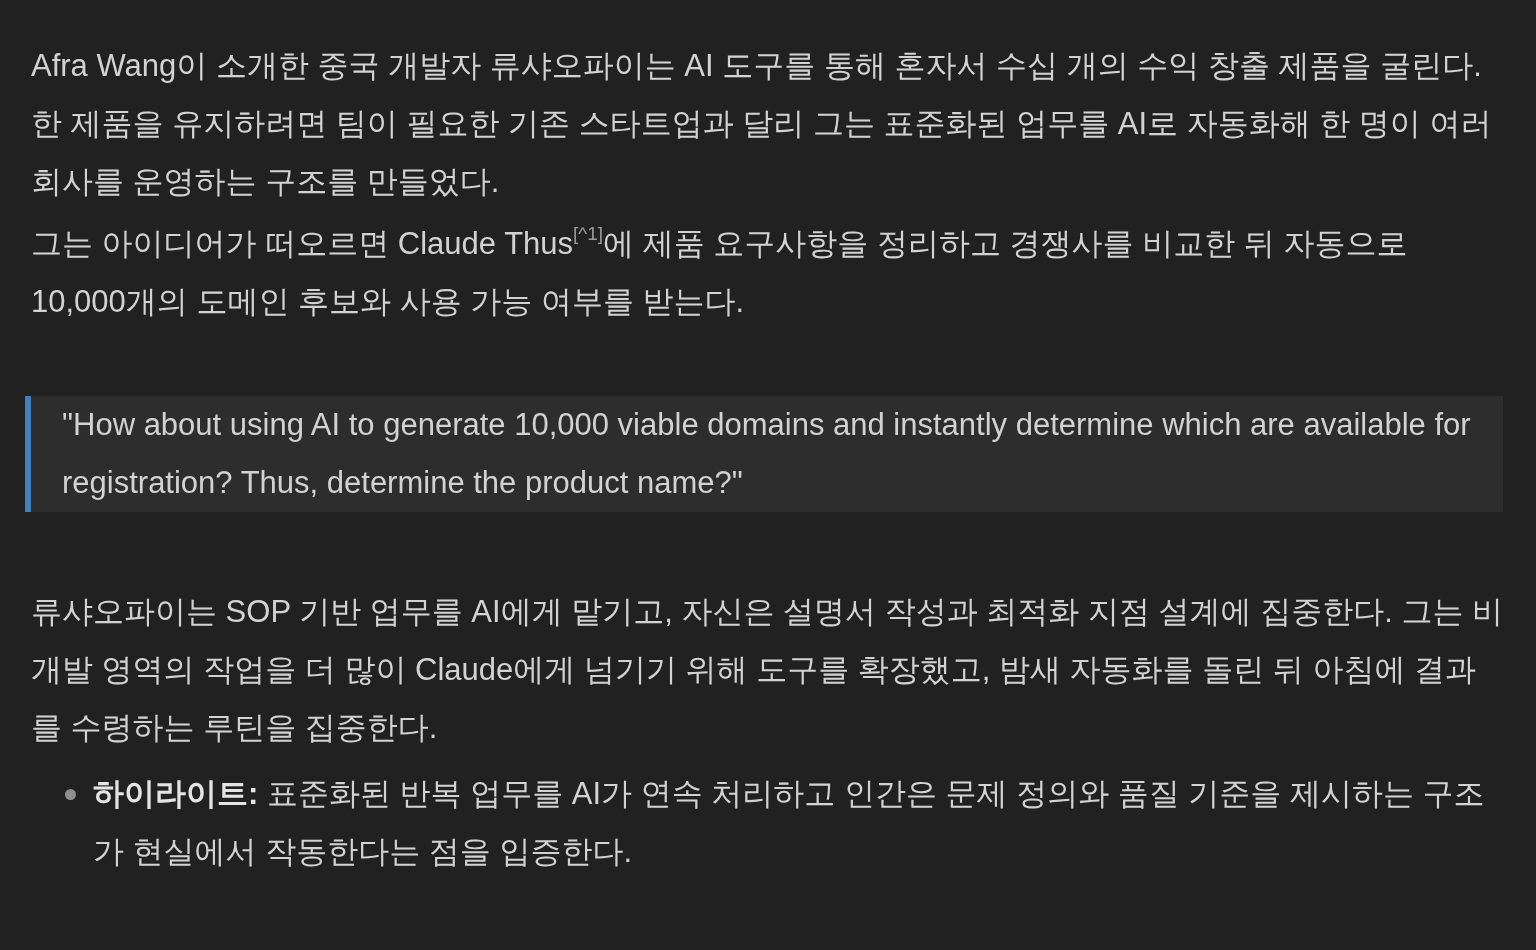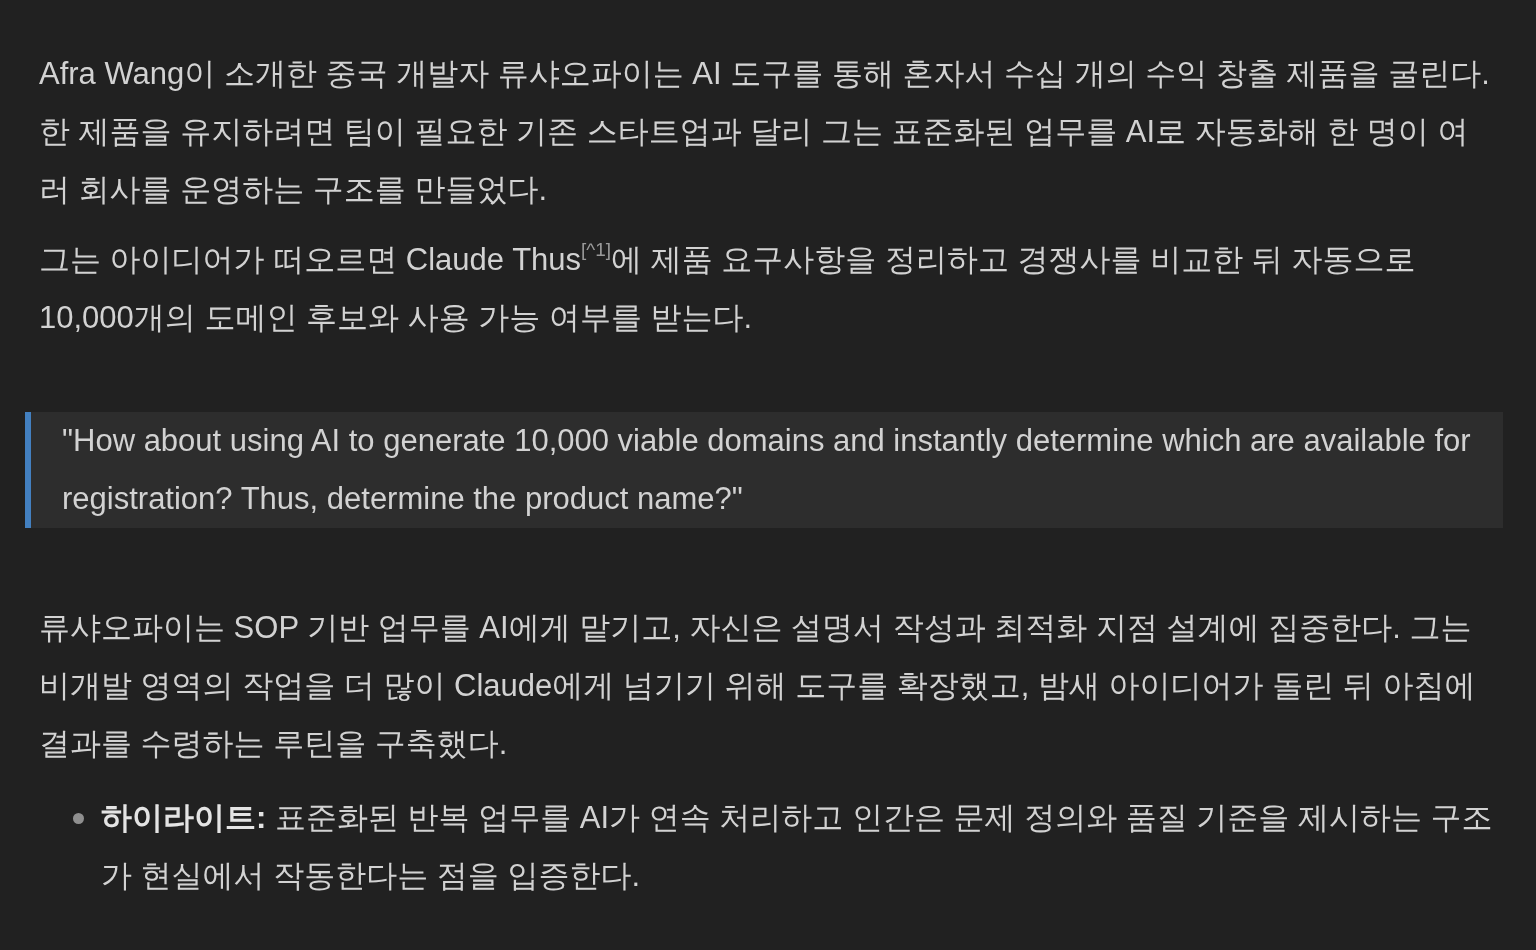--- a/index.html
+++ b/index.html
@@ -14,40 +14,40 @@
     background: #212121;
     color: #d2d2d2;
     font-family: "Liberation Sans", "DejaVu Sans", sans-serif;
     font-size: 31px;
     line-height: 58px;
     box-sizing: border-box;
     padding: 33px 27px 0 27px;
     overflow: hidden;
   }
   .para {
-    margin: 12px;
+    margin: 4px;
   }
   sup.footnote {
     color: #9a9a9a;
     font-size: 19px;
     line-height: 0;
     vertical-align: 14px;
   }
   blockquote.quote {
     margin: 65px 6px 71px -2px;
     background: #2d2d2d;
     border-left: 6px solid #4380c0;
     padding: 0 28px 0 31px;
   }
   blockquote.quote p {
     margin: 0;
   }
   ul.highlight-list {
     list-style: none;
-    margin: 16px;
+    margin: 8px;
     padding: 0;
   }
   ul.highlight-list li {
     position: relative;
     padding-left: 58px;
   }
   .bullet-dot {
     position: absolute;
     left: 30px;
     top: 24px;
@@ -67,19 +67,19 @@
 <div class="page">
 
   <p class="para">Afra Wang이 소개한 중국 개발자 류샤오파이는 AI 도구를 통해 혼자서 수십 개의 수익 창출 제품을 굴린다. 한 제품을 유지하려면 팀이 필요한 기존 스타트업과 달리 그는 표준화된 업무를 AI로 자동화해 한 명이 여러 회사를 운영하는 구조를 만들었다.</p>
 
   <p class="para"><span>그는 아이디어가 떠오르면 Claude Thus</span><sup class="footnote">[^1]</sup><span>에 제품 요구사항을 정리하고 경쟁사를 비교한 뒤 자동으로 10,000개의 도메인 후보와 사용 가능 여부를 받는다.</span></p>
 
   <blockquote class="quote">
     <p>"How about using AI to generate 10,000 viable domains and instantly determine which are available for registration? Thus, determine the product name?"</p>
   </blockquote>
 
-  <p class="para">류샤오파이는 SOP 기반 업무를 AI에게 맡기고, 자신은 설명서 작성과 최적화 지점 설계에 집중한다. 그는 비개발 영역의 작업을 더 많이 Claude에게 넘기기 위해 도구를 확장했고, 밤새 아이디어가 돌린 뒤 아침에 결과를 수령하는 루틴을 구축했다.</p>
+  <p class="para">류샤오파이는 SOP 기반 업무를 AI에게 맡기고, 자신은 설명서 작성과 최적화 지점 설계에 집중한다. 그는 비개발 영역의 작업을 더 많이 Claude에게 넘기기 위해 도구를 확장했고, 밤새 자동화를 돌린 뒤 아침에 결과를 수령하는 루틴을 집중한다.</p>
 
   <ul class="highlight-list">
     <li><span class="bullet-dot"></span><span class="bold-label">하이라이트:</span><span> 표준화된 반복 업무를 AI가 연속 처리하고 인간은 문제 정의와 품질 기준을 제시하는 구조가 현실에서 작동한다는 점을 입증한다.</span></li>
   </ul>
 
 </div>
 
 </body></html>

